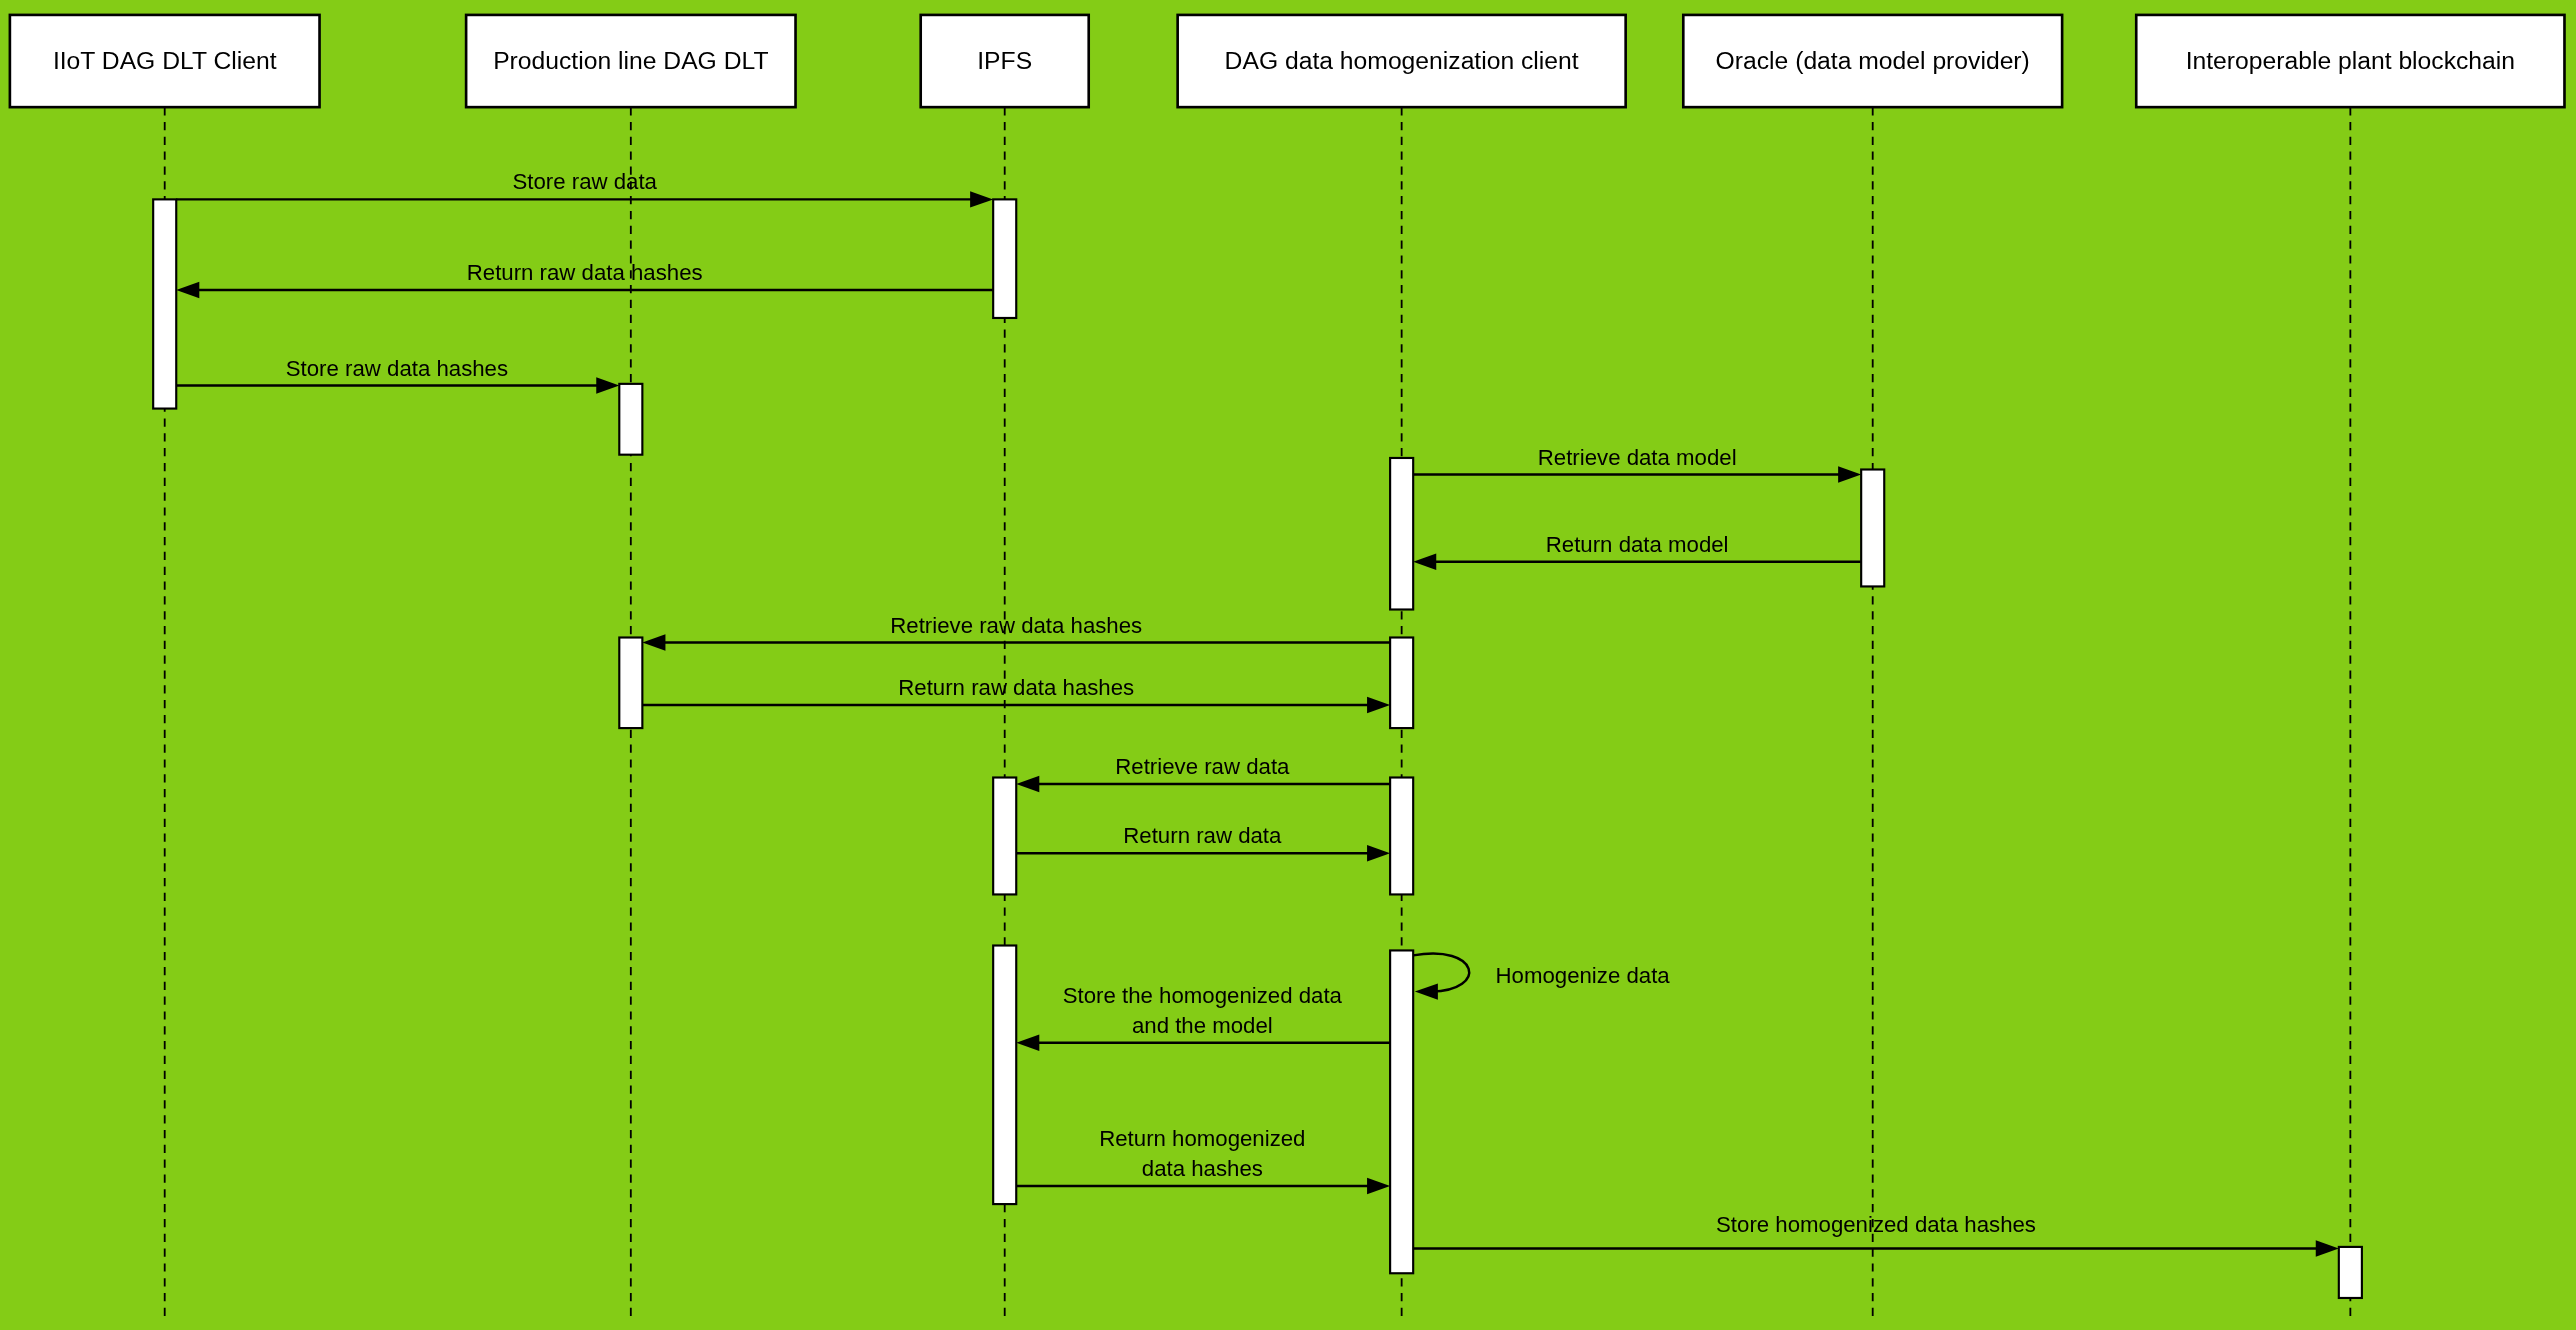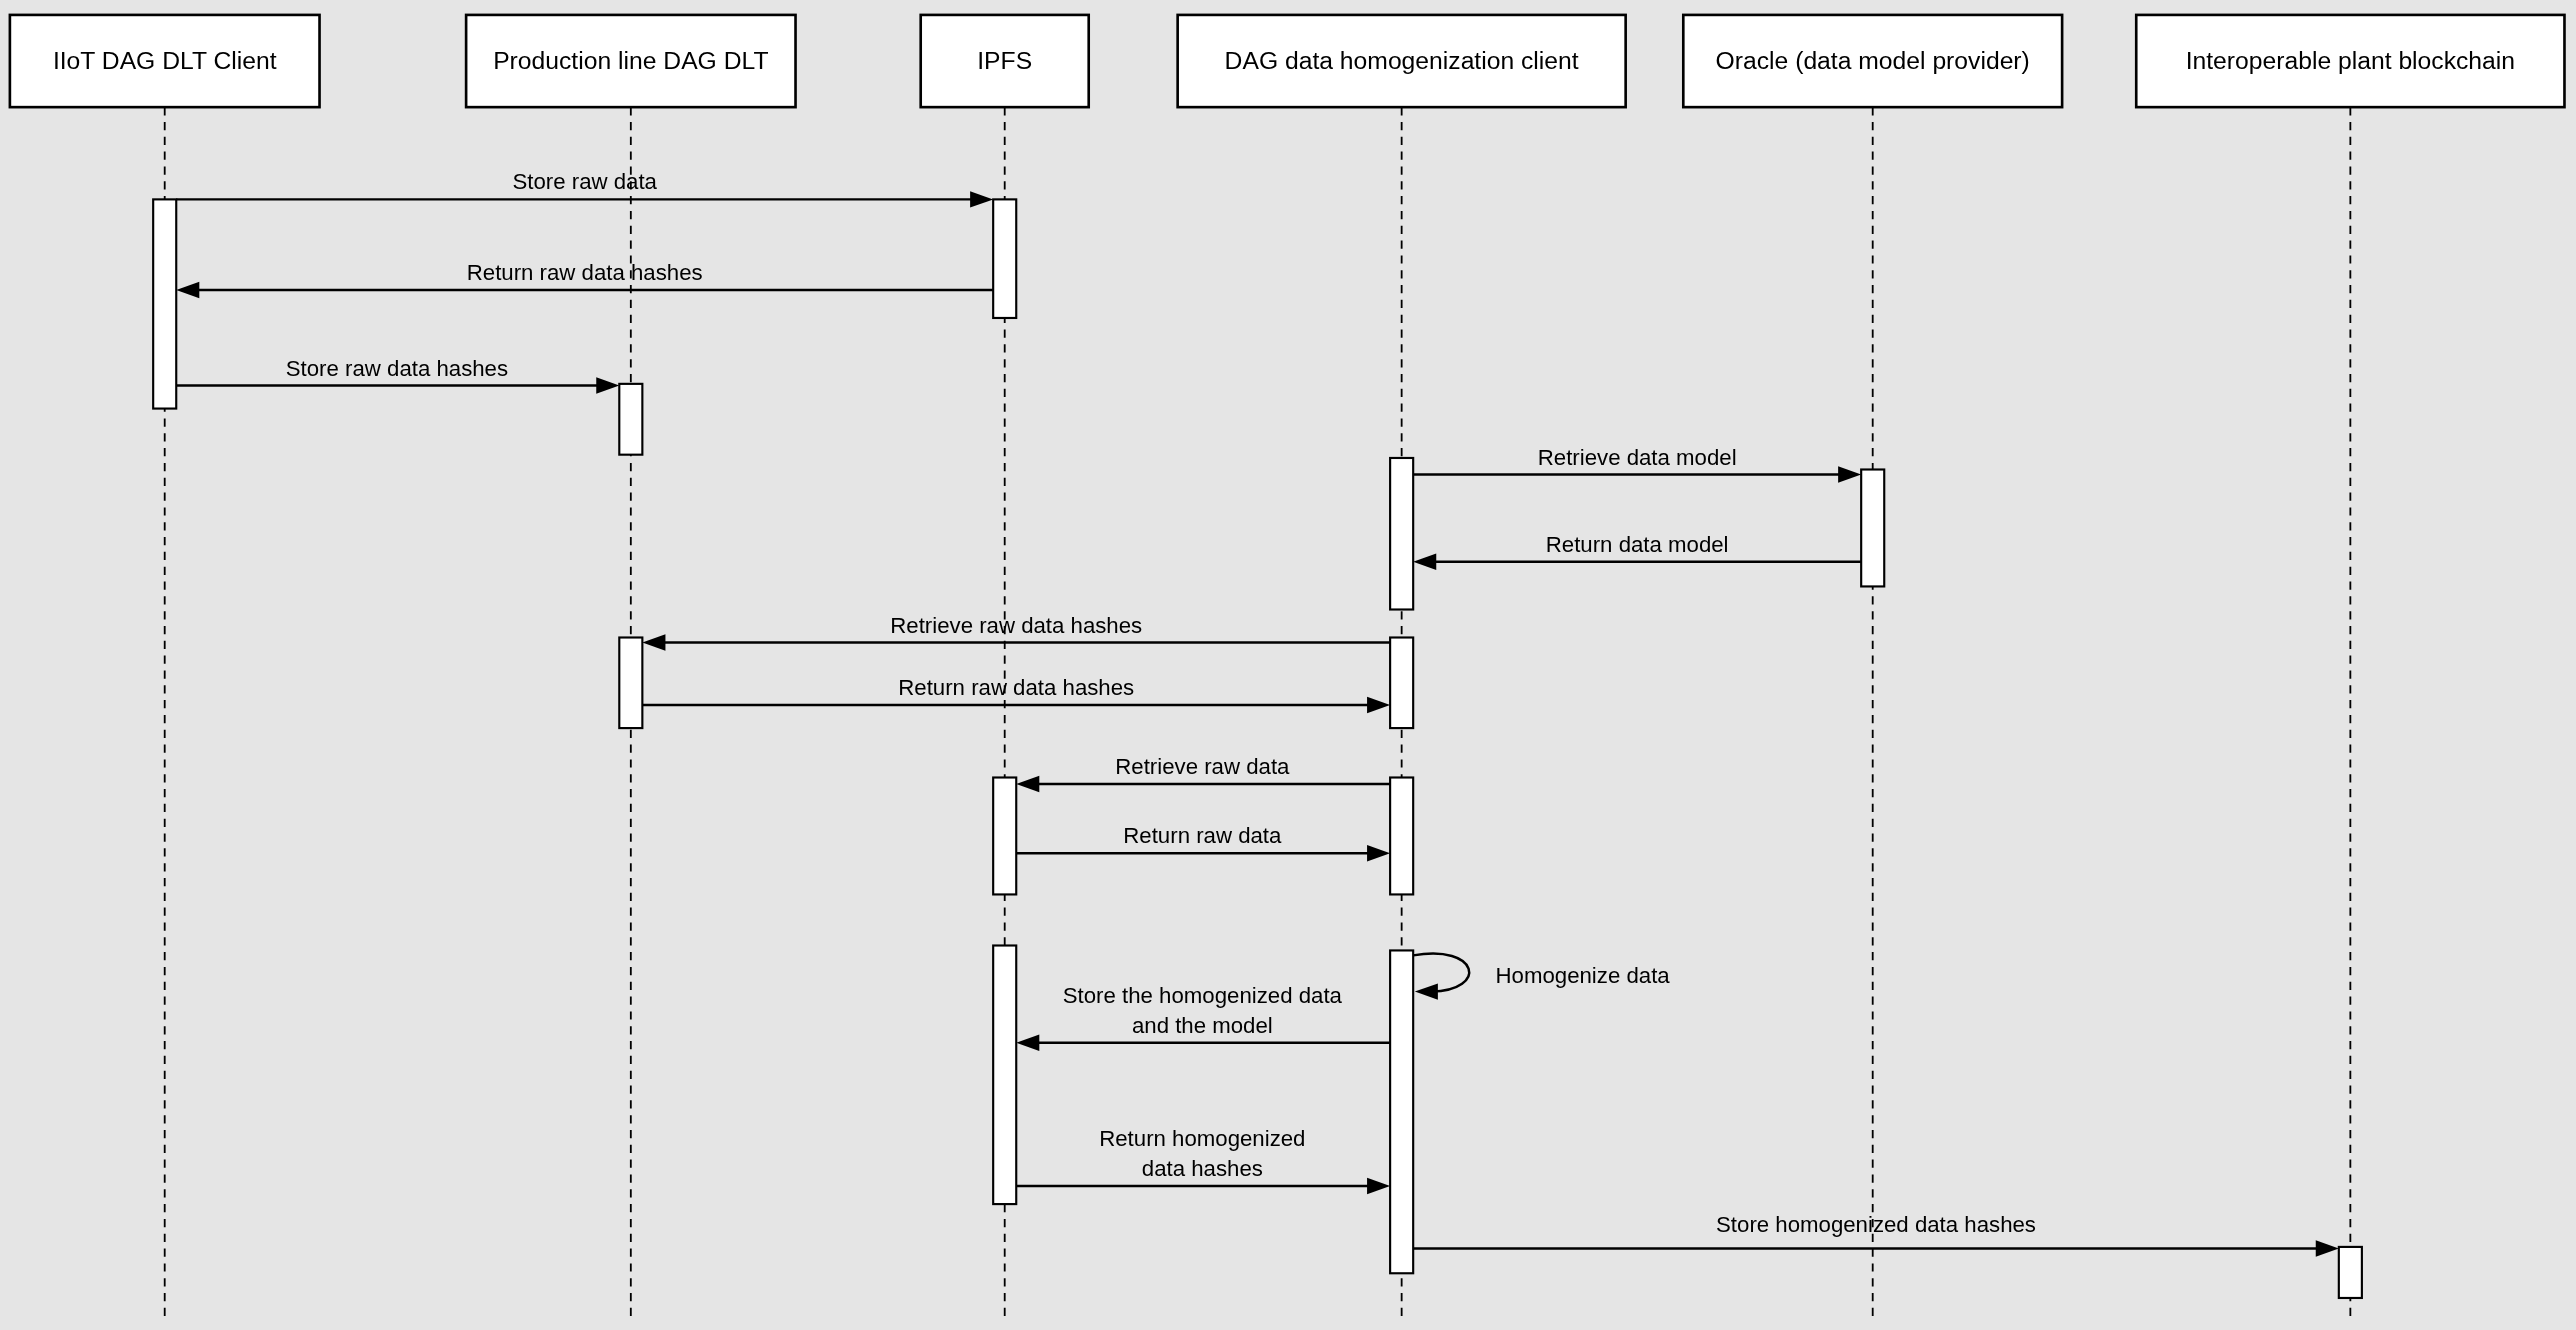--- a/index.html
+++ b/index.html
@@ -4,21 +4,21 @@
 <style>
   html, body {
     margin: 0;
     padding: 0;
     background: #ffffff;
   }
   .canvas {
     position: relative;
     width: 2576px;
     height: 1331px;
-    background: #e5e5e5;
+    background: #84cc16;
     overflow: hidden;
   }
   svg { display: block; }
   .box {
     fill: #ffffff;
     stroke: #000000;
     stroke-width: 1.6;
   }
   .lifeline {
     stroke: #000000;

